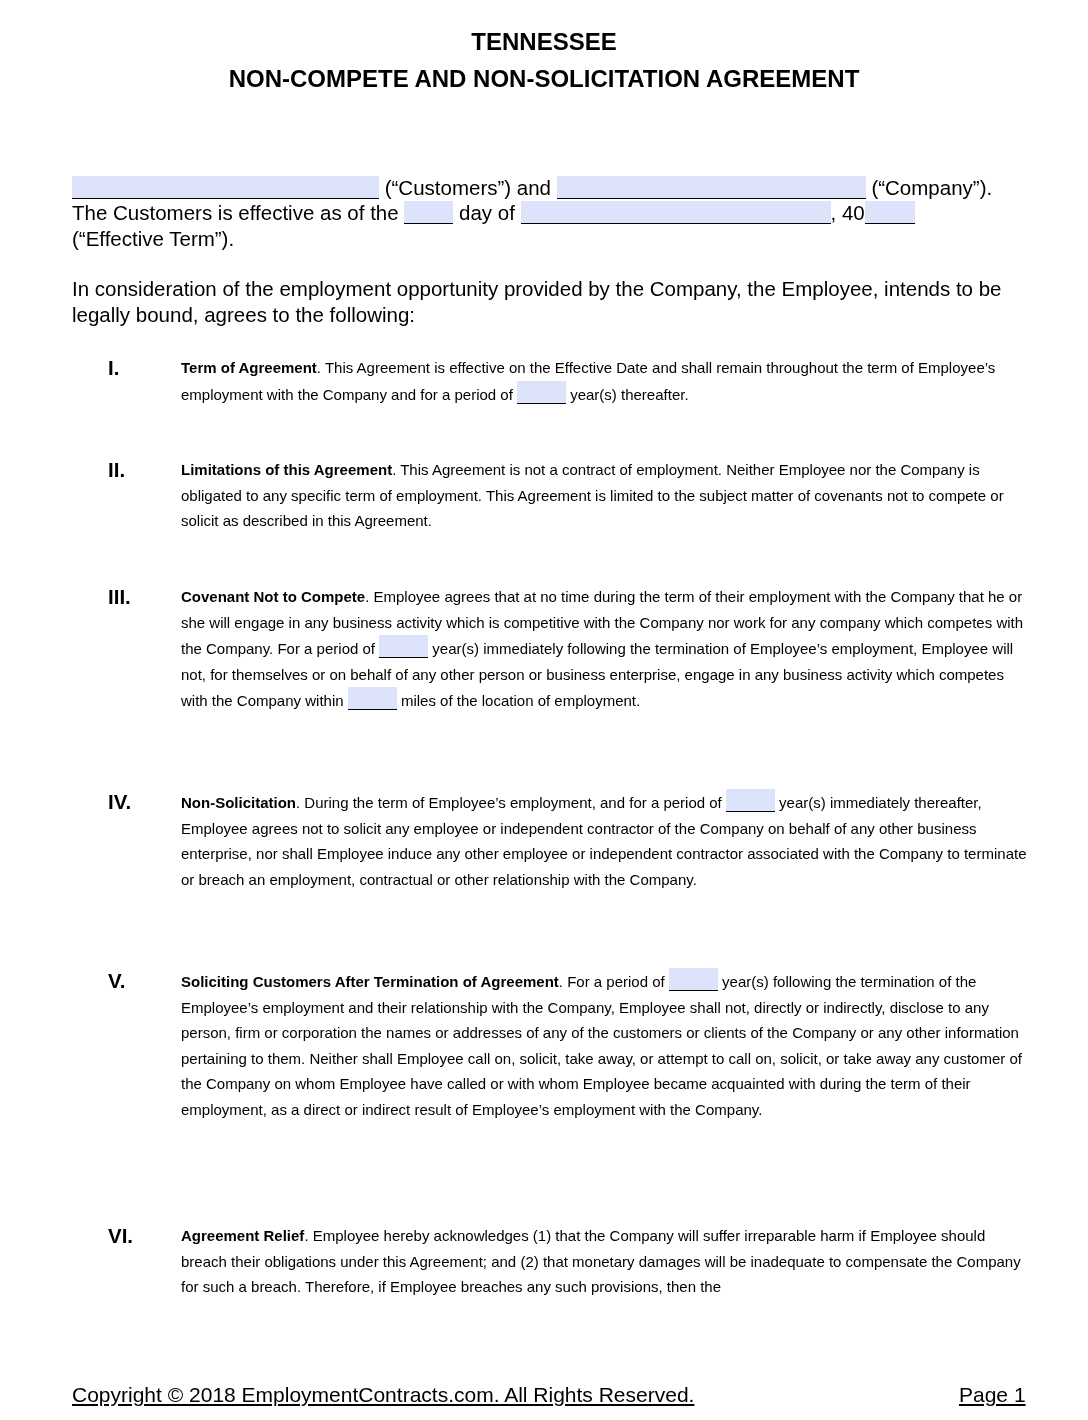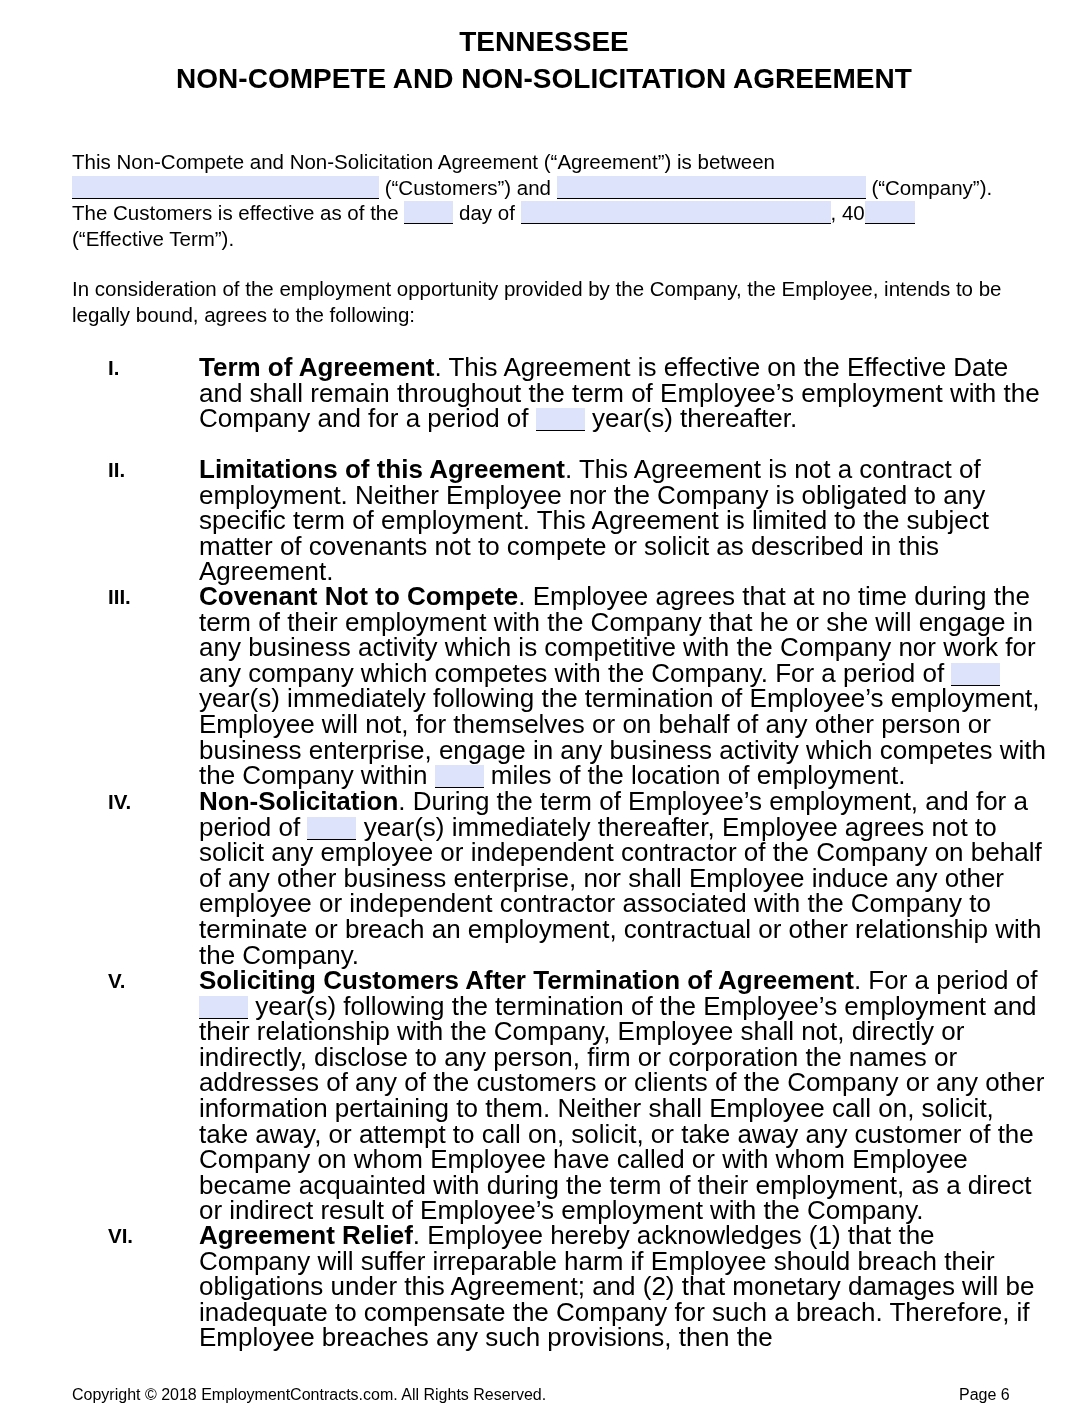--- a/index.html
+++ b/index.html
@@ -1,42 +1,42 @@
 <!DOCTYPE html>
 <html><head>
 <meta charset="utf-8">
 <style>
   html, body { margin: 0; padding: 0; background: #ffffff; }
   body { width: 1088px; height: 1420px; position: relative; overflow: hidden;
          font-family: "Liberation Sans", sans-serif; color: #000; }
   .title { position: absolute; left: 0; width: 1088px; text-align: center;
-           font-weight: bold; font-size: 28px; line-height: 36px; }
+           font-weight: bold; font-size: 24px; line-height: 36px; }
   .t1 { top: 24px; }
   .t2 { top: 61px; }
   .para { position: absolute; left: 72px; width: 960px; font-size: 20.5px; line-height: 25.6px; }
   .intro { top: 149px; }
   .consider { top: 276px; }
   .field { display: inline-block; background: #dde3fb; border-bottom: 1.5px solid #000;
            height: 22px; vertical-align: -4px; }
   .section { position: absolute; left: 0; width: 1088px; }
   .num { position: absolute; left: 108px; font-weight: bold; font-size: 20.5px; line-height: 25.6px; }
-  .body { position: absolute; left: 199px; width: 850px; font-size: 26px; line-height: 25.6px; }
+  .body { position: absolute; left: 181px; width: 850px; font-size: 15px; line-height: 25.6px; }
   .body b { font-weight: bold; }
-  .footer { position: absolute; top: 1384px; font-size: 16px; line-height: 22px; }
+  .footer { position: absolute; top: 1384px; font-size: 21px; line-height: 22px; text-decoration: underline; }
   .footer.left { left: 72px; }
   .footer.right { left: 959px; }
 </style>
 </head>
 <body>
 
 <div class="title t1">TENNESSEE</div>
 <div class="title t2">NON-COMPETE AND NON-SOLICITATION AGREEMENT</div>
 
 <div class="para intro">
-  <span>This Non-Compete and Non-Solicitation Agreement (“Agreement”) is between</span><br>
+  <br>
   <span class="field" style="width:307px"></span><span> (“Customers”) and </span><span class="field" style="width:309px"></span><span> (“Company”).</span><br>
   <span>The Customers is effective as of the </span><span class="field" style="width:49px"></span><span> day of </span><span class="field" style="width:310px"></span><span>, 40</span><span class="field" style="width:50px"></span><br>
   <span>(“Effective Term”).</span>
 </div>
 
 <div class="para consider">In consideration of the employment opportunity provided by the Company, the Employee, intends to be legally bound, agrees to the following:</div>
 
 <div class="section" style="top:355px">
   <div class="num">I.</div>
   <div class="body"><b>Term of Agreement</b><span>. This Agreement is effective on the Effective Date and shall remain throughout the term of Employee’s employment with the Company and for a period of </span><span class="field" style="width:49px"></span><span> year(s) thereafter.</span></div>
@@ -61,13 +61,13 @@
   <div class="num">V.</div>
   <div class="body"><b>Soliciting Customers After Termination of Agreement</b><span>. For a period of </span><span class="field" style="width:49px"></span><span> year(s) following the termination of the Employee’s employment and their relationship with the Company, Employee shall not, directly or indirectly, disclose to any person, firm or corporation the names or addresses of any of the customers or clients of the Company or any other information pertaining to them. Neither shall Employee call on, solicit, take away, or attempt to call on, solicit, or take away any customer of the Company on whom Employee have called or with whom Employee became acquainted with during the term of their employment, as a direct or indirect result of Employee’s employment with the Company.</span></div>
 </div>
 
 <div class="section" style="top:1223px">
   <div class="num">VI.</div>
   <div class="body"><b>Agreement Relief</b><span>. Employee hereby acknowledges (1) that the Company will suffer irreparable harm if Employee should breach their obligations under this Agreement; and (2) that monetary damages will be inadequate to compensate the Company for such a breach. Therefore, if Employee breaches any such provisions, then the</span></div>
 </div>
 
 <div class="footer left">Copyright © 2018 EmploymentContracts.com. All Rights Reserved.</div>
-<div class="footer right">Page 6</div>
+<div class="footer right">Page 1</div>
 
 </body></html>

